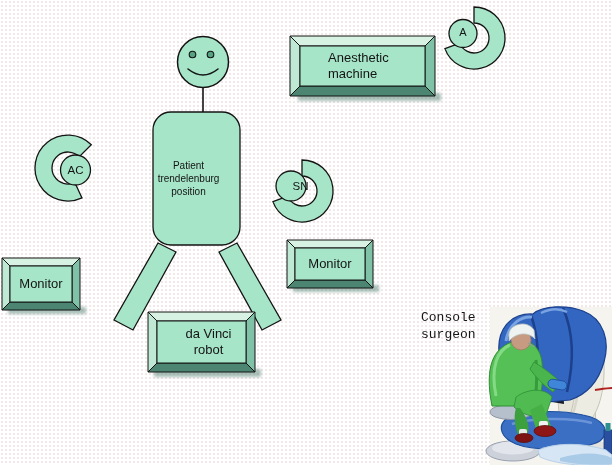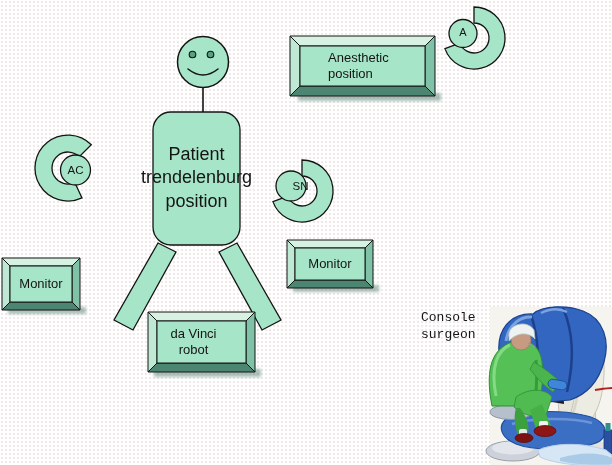--- a/index.html
+++ b/index.html
@@ -19,22 +19,22 @@
     display:flex;align-items:center;justify-content:center;
     text-align:center;white-space:pre-line;
     font-size:13px;line-height:1.24;color:#141414;
     box-sizing:border-box;
     pointer-events:none;
   }
   .lbl.left{justify-content:flex-start;text-align:left;}
   .lbl-anesthetic{left:300px;top:46px;width:125px;height:40px;padding-left:28px;}
   .lbl-monitor-left{left:10px;top:266px;width:62px;height:36px;}
   .lbl-monitor-right{left:295px;top:248px;width:70px;height:32px;}
-  .lbl-davinci{left:147px;top:321px;width:93px;height:42px;}
-  .lbl-patient{left:153px;top:118px;width:87px;height:120px;font-size:18px;line-height:1.3;}
+  .lbl-davinci{left:162px;top:321px;width:93px;height:42px;}
+  .lbl-patient{left:145px;top:118px;width:87px;height:120px;font-size:10px;line-height:1.3;}
   .lbl-console{left:421px;top:309px;width:84px;height:36px;line-height:1.28;font-family:Liberation Mono, monospace;}
   .lbl-a{left:449px;top:19px;width:28px;height:28px;font-size:11px;}
   .lbl-ac{left:60px;top:155px;width:31px;height:30px;font-size:11.5px;}
   .lbl-sn{left:276px;top:171px;width:49px;height:30px;font-size:11.5px;}
 </style>
 </head>
 <body>
 
 <div class="stage">
 
@@ -155,21 +155,21 @@
     <rect x="154" y="369" width="107" height="8" fill="#6f958a" opacity="0.6" stroke="none" filter="url(#soft)"></rect>
     <polygon points="148,312 255,312 246,321 157,321" fill="#d7f2e3"></polygon>
     <polygon points="148,312 157,321 157,363 148,372" fill="#bfe9d4"></polygon>
     <polygon points="255,312 246,321 246,363 255,372" fill="#7fc2a8"></polygon>
     <polygon points="148,372 157,363 246,363 255,372" fill="#4c8673"></polygon>
     <rect x="157" y="321" width="89" height="42" fill="#a6e5c8"></rect>
   </g>
 </svg>
 
 <div class="lbl left lbl-anesthetic">Anesthetic
-position</div>
+machine</div>
 <div class="lbl lbl-monitor-left">Monitor</div>
 <div class="lbl lbl-monitor-right">Monitor</div>
 <div class="lbl lbl-davinci">da Vinci
 robot</div>
 <div class="lbl lbl-patient">Patient
 trendelenburg
 position</div>
 <div class="lbl left lbl-console">Console
 surgeon</div>
 <div class="lbl lbl-a">A</div>

